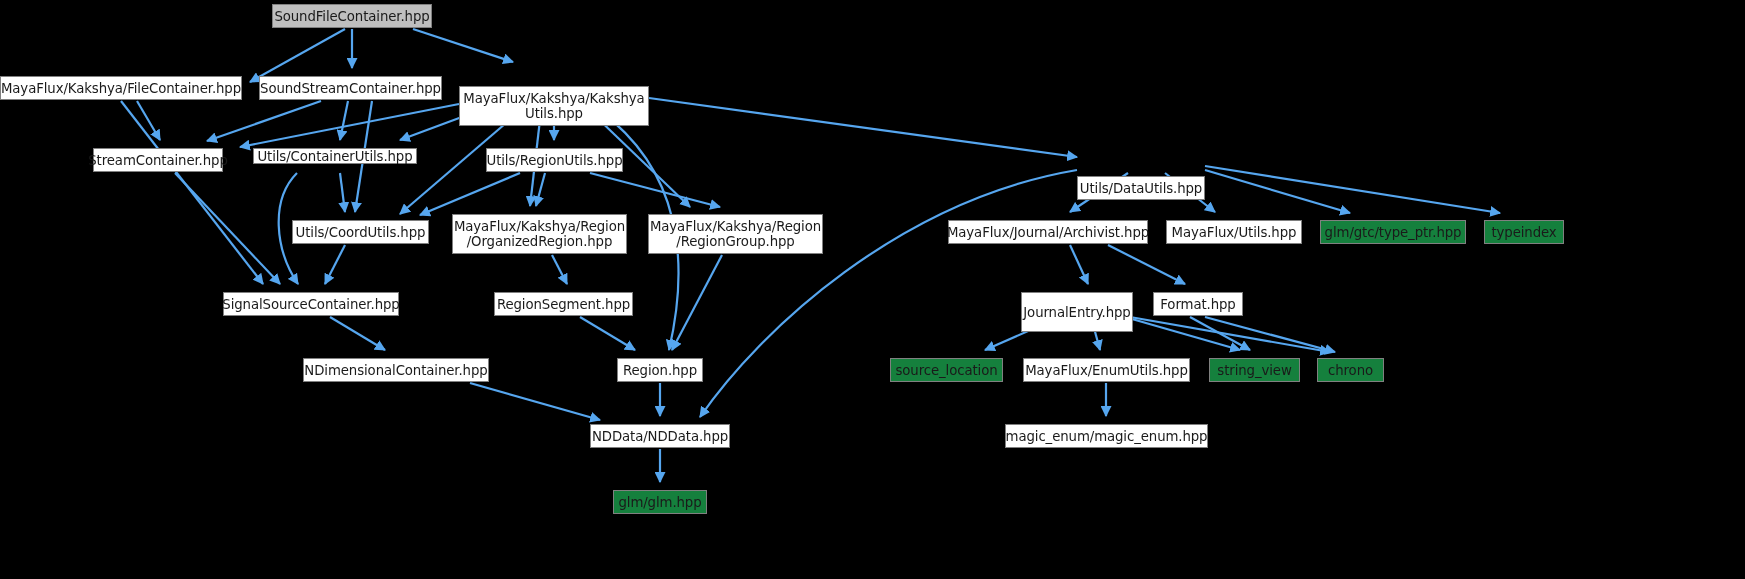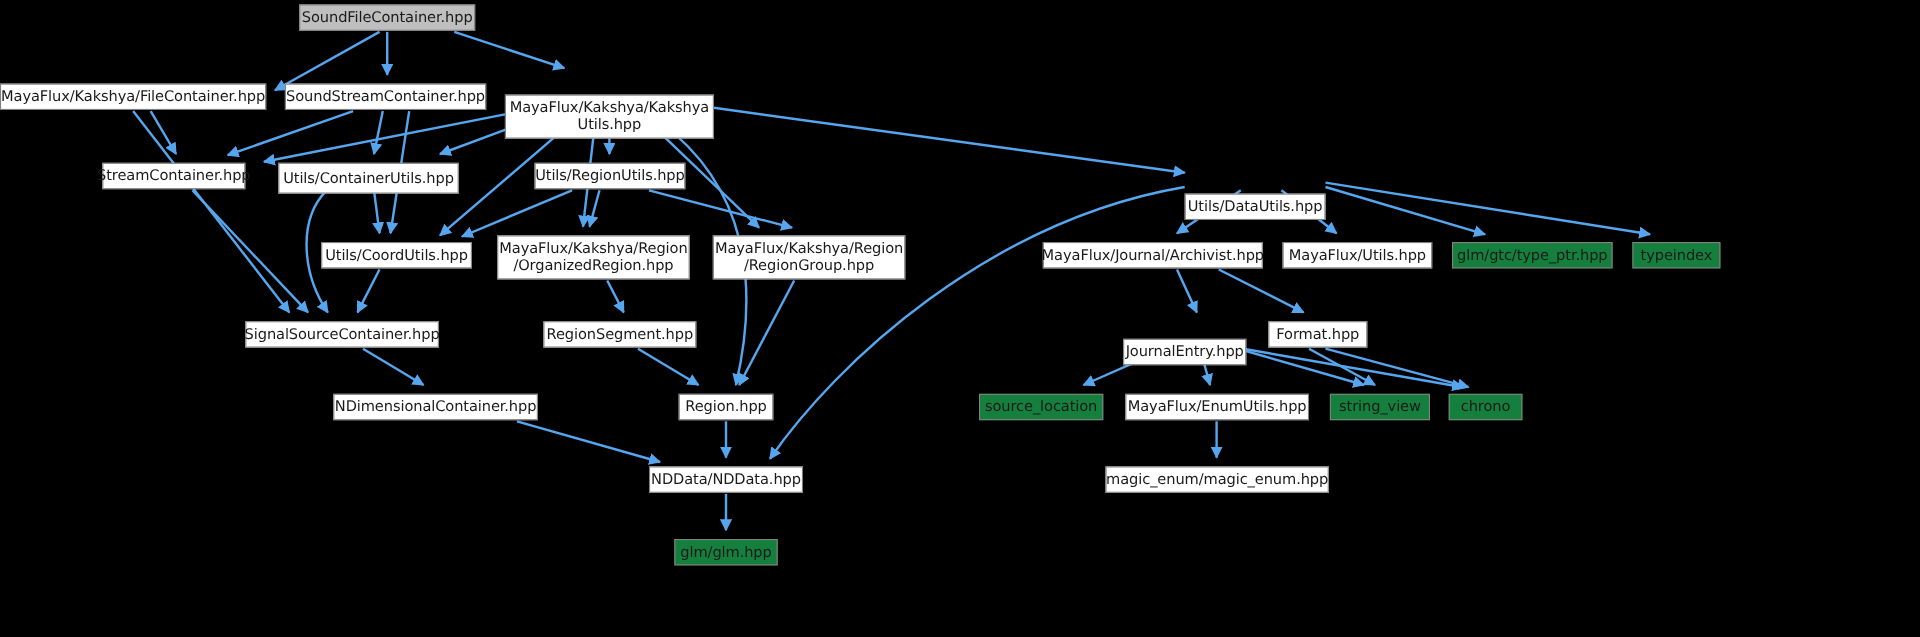--- a/index.html
+++ b/index.html
@@ -100,35 +100,35 @@
         <path d="M 660,449 L 660,482" fill="none" stroke="#56a6ef" stroke-width="2.2" marker-end="url(#arrow)"></path>
       </g>
   </svg>
   <div id="node-layer">
       <div class="node root" style="left: 272px; top: 4px; width: 160px; height: 24px;">SoundFileContainer.hpp</div>
       <div class="node" style="left: 0px; top: 76px; width: 242px; height: 24px;">MayaFlux/Kakshya/FileContainer.hpp</div>
       <div class="node" style="left: 259px; top: 76px; width: 183px; height: 24px;">SoundStreamContainer.hpp</div>
       <div class="node" style="left: 459px; top: 70px; width: 190px; height: 40px; margin-top: 16px;">MayaFlux/Kakshya/Kakshya
 Utils.hpp</div>
       <div class="node" style="left: 93px; top: 148px; width: 130px; height: 24px;">StreamContainer.hpp</div>
-      <div class="node" style="left: 253px; top: 148px; width: 164px; height: 28px;">Utils/ContainerUtils.hpp</div>
+      <div class="node" style="left: 253px; top: 148px; width: 164px; height: 16px;">Utils/ContainerUtils.hpp</div>
       <div class="node" style="left: 486px; top: 148px; width: 137px; height: 24px;">Utils/RegionUtils.hpp</div>
       <div class="node" style="left: 1077px; top: 148px; width: 128px; height: 24px; margin-top: 28px;">Utils/DataUtils.hpp</div>
       <div class="node" style="left: 292px; top: 220px; width: 137px; height: 24px;">Utils/CoordUtils.hpp</div>
       <div class="node" style="left: 452px; top: 214px; width: 175px; height: 40px;">MayaFlux/Kakshya/Region
 /OrganizedRegion.hpp</div>
       <div class="node" style="left: 648px; top: 214px; width: 175px; height: 40px;">MayaFlux/Kakshya/Region
 /RegionGroup.hpp</div>
       <div class="node" style="left: 948px; top: 220px; width: 200px; height: 24px;">MayaFlux/Journal/Archivist.hpp</div>
       <div class="node" style="left: 1166px; top: 220px; width: 136px; height: 24px;">MayaFlux/Utils.hpp</div>
       <div class="node sys" style="left: 1320px; top: 220px; width: 146px; height: 24px;">glm/gtc/type_ptr.hpp</div>
       <div class="node sys" style="left: 1484px; top: 220px; width: 80px; height: 24px;">typeindex</div>
       <div class="node" style="left: 223px; top: 292px; width: 176px; height: 24px;">SignalSourceContainer.hpp</div>
       <div class="node" style="left: 494px; top: 292px; width: 139px; height: 24px;">RegionSegment.hpp</div>
-      <div class="node" style="left: 1021px; top: 292px; width: 112px; height: 24px; margin-top: 16px;">JournalEntry.hpp</div>
+      <div class="node" style="left: 1021px; top: 292px; width: 112px; height: 40px;">JournalEntry.hpp</div>
       <div class="node" style="left: 1153px; top: 292px; width: 90px; height: 24px;">Format.hpp</div>
       <div class="node" style="left: 303px; top: 358px; width: 186px; height: 24px;">NDimensionalContainer.hpp</div>
       <div class="node" style="left: 617px; top: 358px; width: 86px; height: 24px;">Region.hpp</div>
       <div class="node sys" style="left: 890px; top: 358px; width: 113px; height: 24px;">source_location</div>
       <div class="node" style="left: 1023px; top: 358px; width: 167px; height: 24px;">MayaFlux/EnumUtils.hpp</div>
       <div class="node sys" style="left: 1209px; top: 358px; width: 91px; height: 24px;">string_view</div>
       <div class="node sys" style="left: 1317px; top: 358px; width: 67px; height: 24px;">chrono</div>
       <div class="node" style="left: 590px; top: 424px; width: 140px; height: 24px;">NDData/NDData.hpp</div>
       <div class="node" style="left: 1005px; top: 424px; width: 203px; height: 24px;">magic_enum/magic_enum.hpp</div>
       <div class="node sys" style="left: 613px; top: 490px; width: 94px; height: 24px;">glm/glm.hpp</div>

